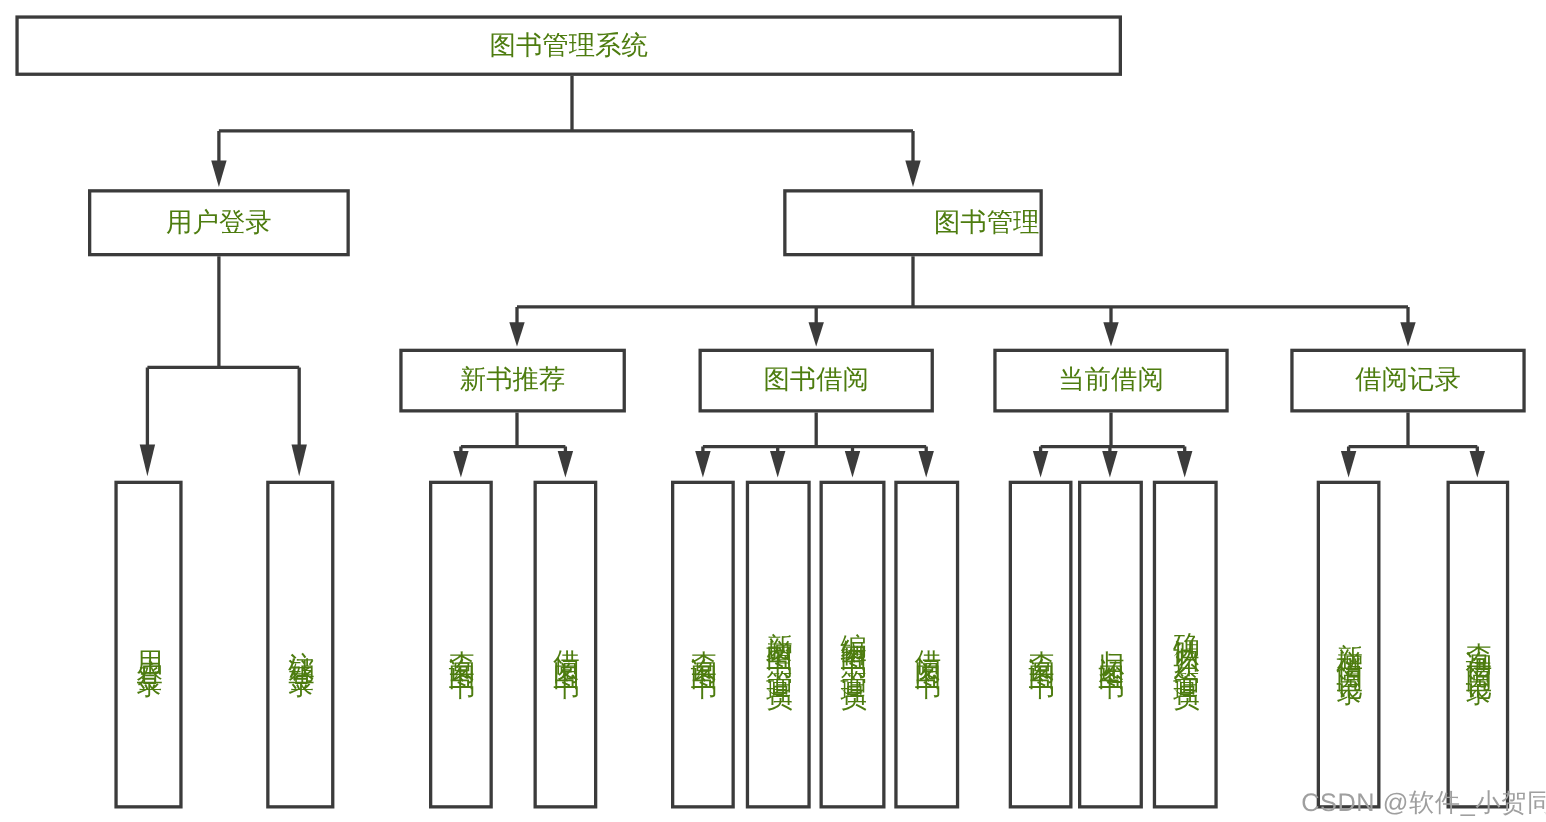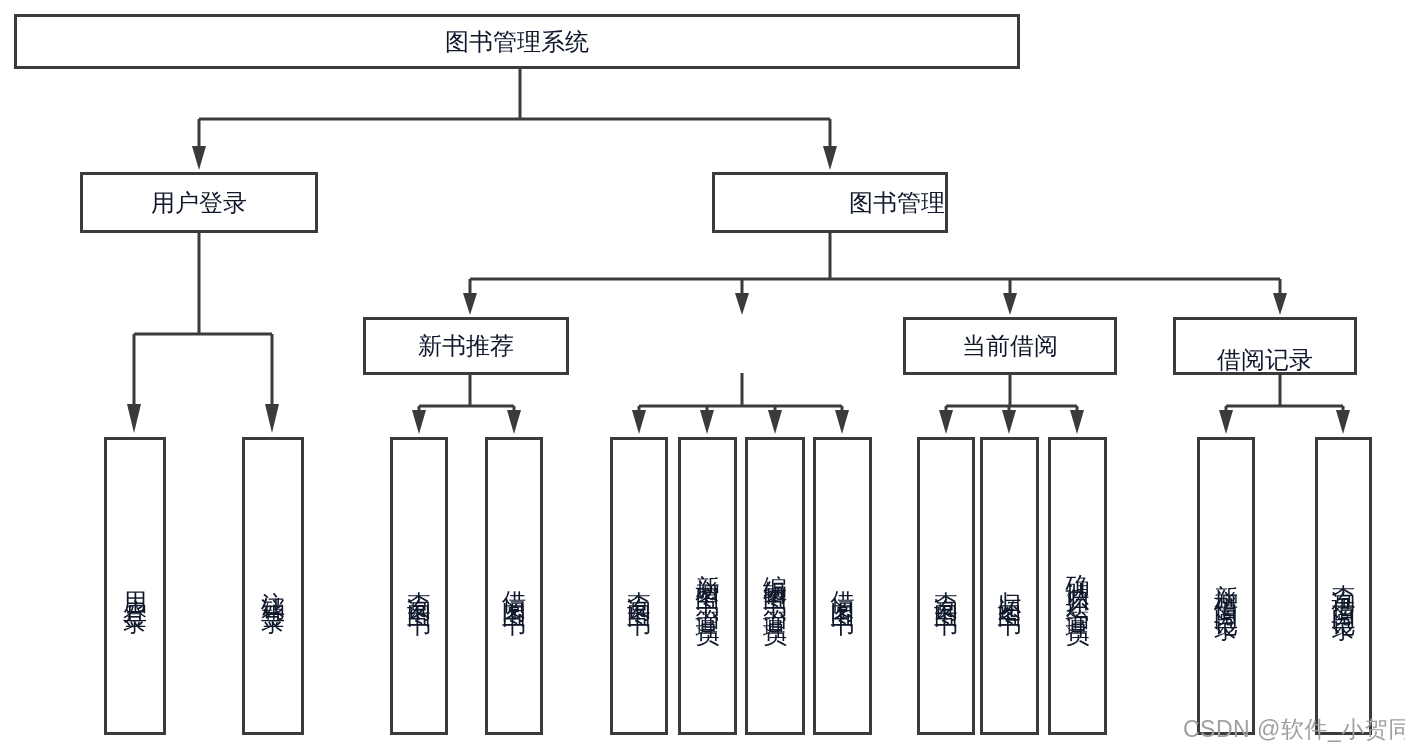--- a/index.html
+++ b/index.html
@@ -27,21 +27,21 @@
     border: 3px solid #3b3b3b;
     background: #ffffff;
     display: flex;
     align-items: center;
     justify-content: center;
     z-index: 1;
     color: #333333;
   }
   .box .label {
     font-size: 24px;
-    color: #0f172a;
+    color: #4d7c0f;
     white-space: nowrap;
     line-height: 1;
   }
   .leaf .label {
     writing-mode: vertical-rl;
     text-orientation: mixed;
     letter-spacing: 7px;
     white-space: normal;
   }
   .watermark {
@@ -100,24 +100,27 @@
   <div class="box" style="left:80px; top:172px; width:238px; height:61px;">
     <span class="label">用户登录</span>
   </div>
   <div class="box" style="left:712px; top:172px; width:236px; height:61px;justify-content:flex-end;">
     <span class="label">图书管理</span>
   </div>
 
   <div class="box" style="left:363px; top:317px; width:206px; height:58px;">
     <span class="label">新书推荐</span>
   </div>
+  <div class="box" style="left:635px; top:317px; width:214px; height:58px;">
+    <span class="label">图书借阅</span>
+  </div>
   <div class="box" style="left:903px; top:317px; width:214px; height:58px;">
     <span class="label">当前借阅</span>
   </div>
-  <div class="box" style="left:1173px; top:317px; width:184px; height:58px;align-items:flex-end;">
+  <div class="box" style="left:1173px; top:317px; width:214px; height:58px;">
     <span class="label">借阅记录</span>
   </div>
 
   <div class="box leaf" style="left:104px; top:437px; width:62px; height:298px;">
     <span class="label">用户登录</span>
   </div>
   <div class="box leaf" style="left:242px; top:437px; width:62px; height:298px;">
     <span class="label">注销登录</span>
   </div>
 

